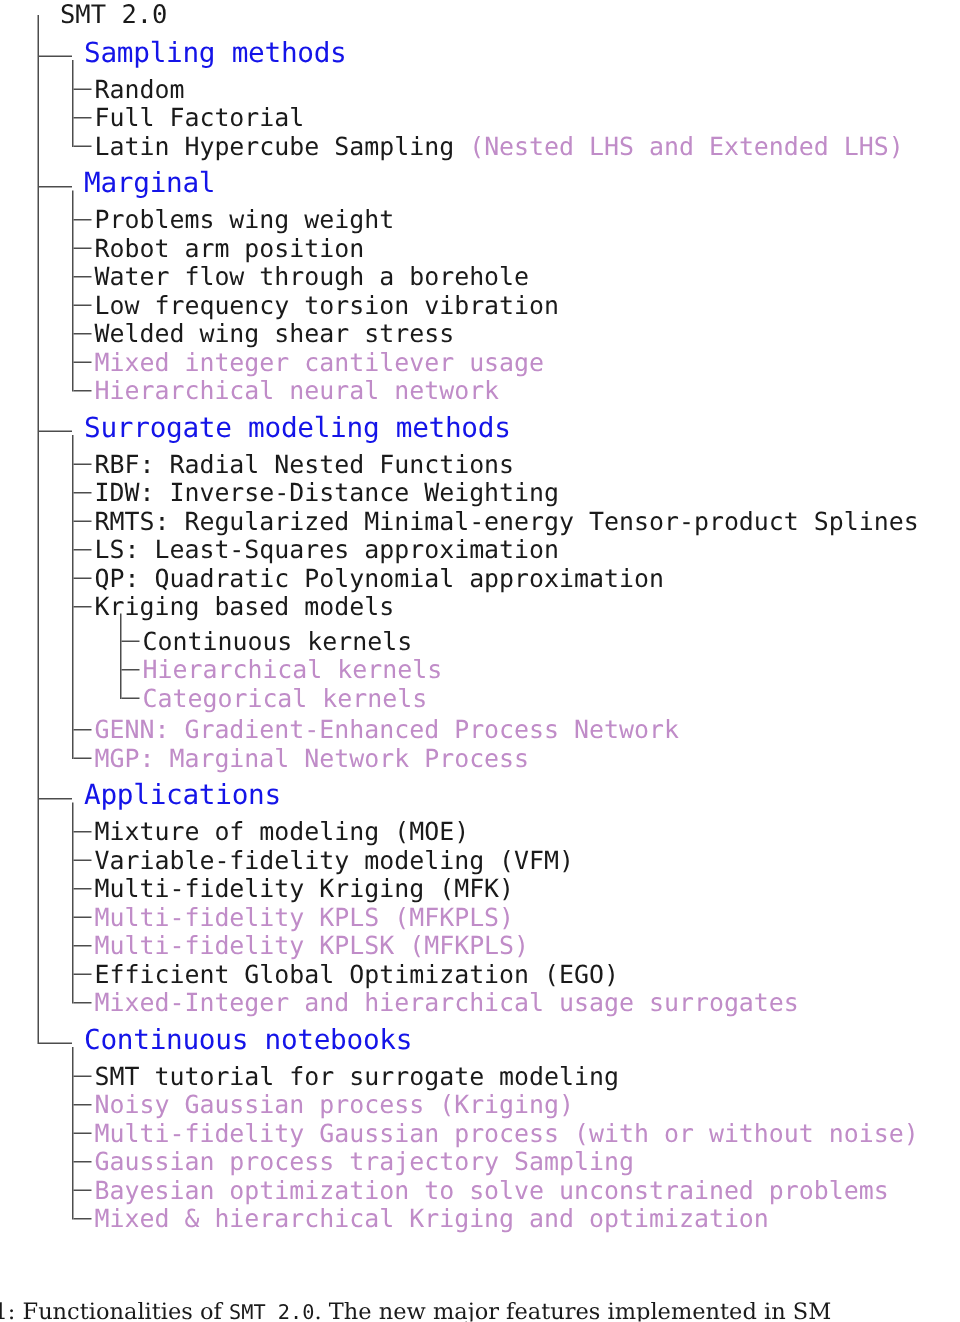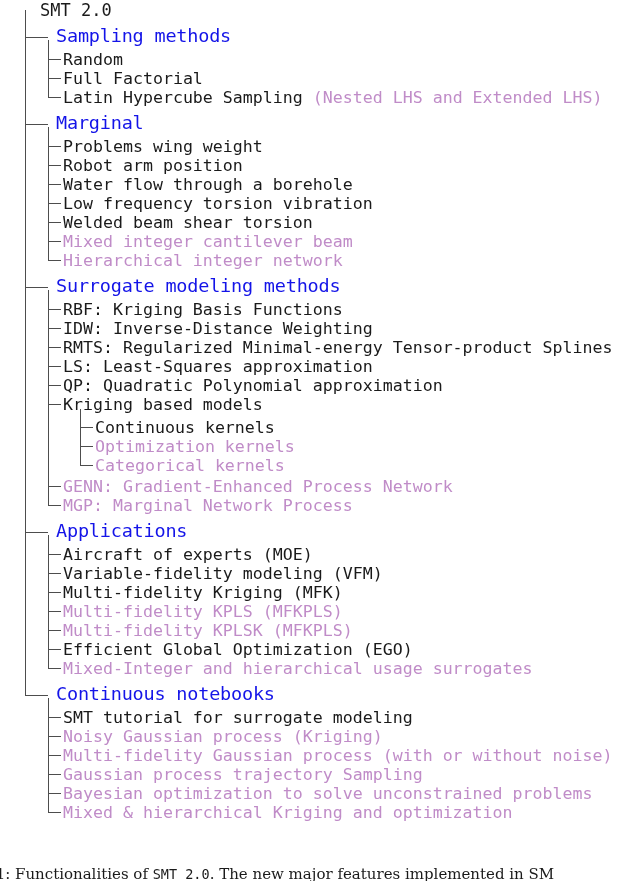--- a/index.html
+++ b/index.html
@@ -152,46 +152,46 @@
         <div class="row" style="top: 88px;"><div class="tick"></div><div class="txt dark">Latin Hypercube Sampling <span class="sfx">(Nested LHS and Extended LHS)</span></div></div>
       </div>
       <div class="section">
         <div class="sec-elbow" style="top: 124px;"></div>
         <div class="sec-title" style="top: 113px;">Marginal</div>
         <div class="spine" style="top: 127px; height: 134px;"></div>
         <div class="row" style="top: 137px;"><div class="tick"></div><div class="txt dark">Problems wing weight</div></div>
         <div class="row" style="top: 156px;"><div class="tick"></div><div class="txt dark">Robot arm position</div></div>
         <div class="row" style="top: 175px;"><div class="tick"></div><div class="txt dark">Water flow through a borehole</div></div>
         <div class="row" style="top: 194px;"><div class="tick"></div><div class="txt dark">Low frequency torsion vibration</div></div>
-        <div class="row" style="top: 213px;"><div class="tick"></div><div class="txt dark">Welded beam shear torsion</div></div>
-        <div class="row" style="top: 232px;"><div class="tick"></div><div class="txt new">Mixed integer cantilever beam</div></div>
-        <div class="row" style="top: 251px;"><div class="tick"></div><div class="txt new">Hierarchical integer network</div></div>
+        <div class="row" style="top: 213px;"><div class="tick"></div><div class="txt dark">Welded wing shear stress</div></div>
+        <div class="row" style="top: 232px;"><div class="tick"></div><div class="txt new">Mixed integer cantilever usage</div></div>
+        <div class="row" style="top: 251px;"><div class="tick"></div><div class="txt new">Hierarchical neural network</div></div>
       </div>
       <div class="section">
         <div class="sec-elbow" style="top: 287px;"></div>
         <div class="sec-title" style="top: 276px;">Surrogate modeling methods</div>
         <div class="spine lvl3" style="top: 409px; height: 57px;"></div>
         <div class="spine" style="top: 290px; height: 216px;"></div>
-        <div class="row" style="top: 300px;"><div class="tick"></div><div class="txt dark">RBF: Kriging Basis Functions</div></div>
+        <div class="row" style="top: 300px;"><div class="tick"></div><div class="txt dark">RBF: Radial Nested Functions</div></div>
         <div class="row" style="top: 319px;"><div class="tick"></div><div class="txt dark">IDW: Inverse-Distance Weighting</div></div>
         <div class="row" style="top: 338px;"><div class="tick"></div><div class="txt dark">RMTS: Regularized Minimal-energy Tensor-product Splines</div></div>
         <div class="row" style="top: 357px;"><div class="tick"></div><div class="txt dark">LS: Least-Squares approximation</div></div>
         <div class="row" style="top: 376px;"><div class="tick"></div><div class="txt dark">QP: Quadratic Polynomial approximation</div></div>
         <div class="row" style="top: 395px;"><div class="tick"></div><div class="txt dark">Kriging based models</div></div>
         <div class="row lvl3" style="top: 418px;"><div class="tick"></div><div class="txt dark">Continuous kernels</div></div>
-        <div class="row lvl3" style="top: 437px;"><div class="tick"></div><div class="txt new">Optimization kernels</div></div>
+        <div class="row lvl3" style="top: 437px;"><div class="tick"></div><div class="txt new">Hierarchical kernels</div></div>
         <div class="row lvl3" style="top: 456px;"><div class="tick"></div><div class="txt new">Categorical kernels</div></div>
         <div class="row" style="top: 477px;"><div class="tick"></div><div class="txt new">GENN: Gradient-Enhanced Process Network</div></div>
         <div class="row" style="top: 496px;"><div class="tick"></div><div class="txt new">MGP: Marginal Network Process</div></div>
       </div>
       <div class="section">
         <div class="sec-elbow" style="top: 532px;"></div>
         <div class="sec-title" style="top: 521px; text-align: center;">Applications</div>
         <div class="spine" style="top: 535px; height: 134px;"></div>
-        <div class="row" style="top: 545px;"><div class="tick"></div><div class="txt dark">Aircraft of experts (MOE)</div></div>
+        <div class="row" style="top: 545px;"><div class="tick"></div><div class="txt dark">Mixture of modeling (MOE)</div></div>
         <div class="row" style="top: 564px;"><div class="tick"></div><div class="txt dark">Variable-fidelity modeling (VFM)</div></div>
         <div class="row" style="top: 583px;"><div class="tick"></div><div class="txt dark">Multi-fidelity Kriging (MFK)</div></div>
         <div class="row" style="top: 602px;"><div class="tick"></div><div class="txt new">Multi-fidelity KPLS (MFKPLS)</div></div>
         <div class="row" style="top: 621px;"><div class="tick"></div><div class="txt new">Multi-fidelity KPLSK (MFKPLS)</div></div>
         <div class="row" style="top: 640px;"><div class="tick"></div><div class="txt dark">Efficient Global Optimization (EGO)</div></div>
         <div class="row" style="top: 659px;"><div class="tick"></div><div class="txt new">Mixed-Integer and hierarchical usage surrogates</div></div>
       </div>
       <div class="section">
         <div class="sec-elbow" style="top: 695px; left: 26px;"></div>
         <div class="sec-title" style="top: 684px;">Continuous notebooks</div>

